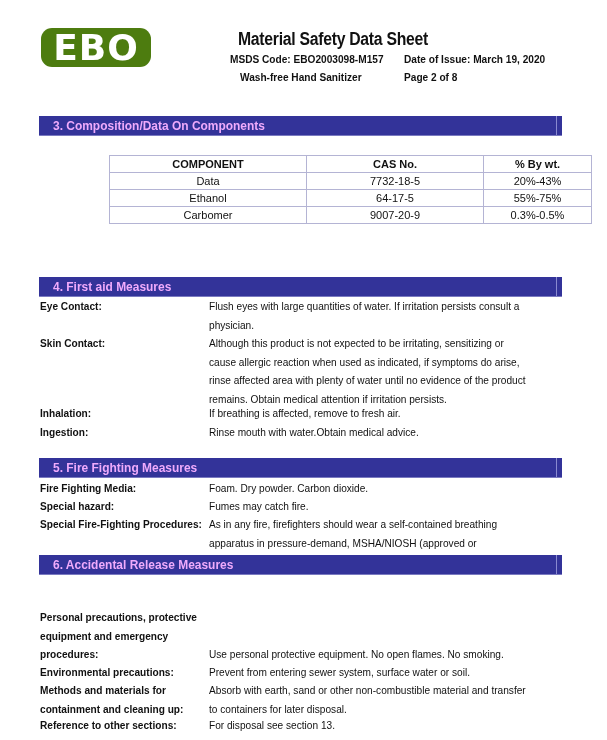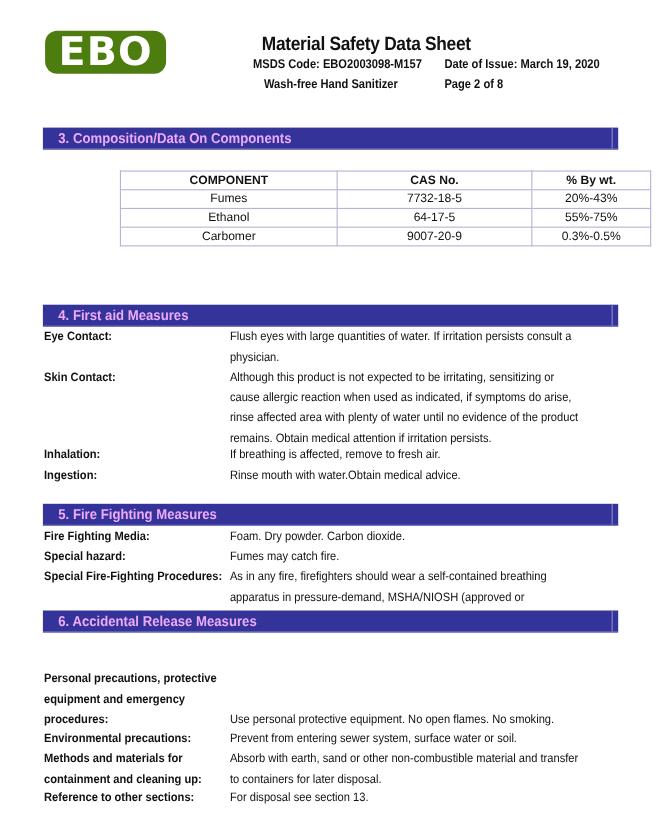--- a/index.html
+++ b/index.html
@@ -72,21 +72,21 @@
 <table class="comp">
   <thead>
     <tr>
       <th class="c1">COMPONENT</th>
       <th class="c2">CAS No.</th>
       <th>% By wt.</th>
     </tr>
   </thead>
   <tbody>
     <tr>
-      <td>Fumes</td>
+      <td>Data</td>
       <td>7732-18-5</td>
       <td>20%-43%</td>
     </tr>
     <tr>
       <td>Ethanol</td>
       <td>64-17-5</td>
       <td>55%-75%</td>
     </tr>
     <tr>
       <td>Carbomer</td>

